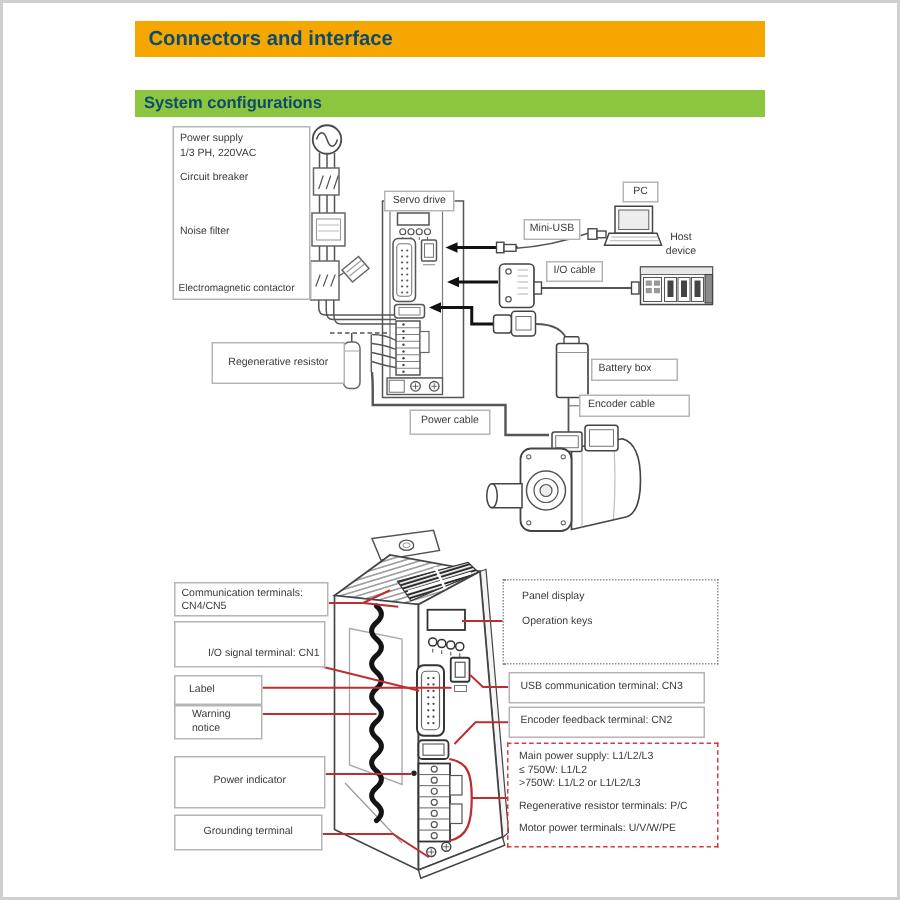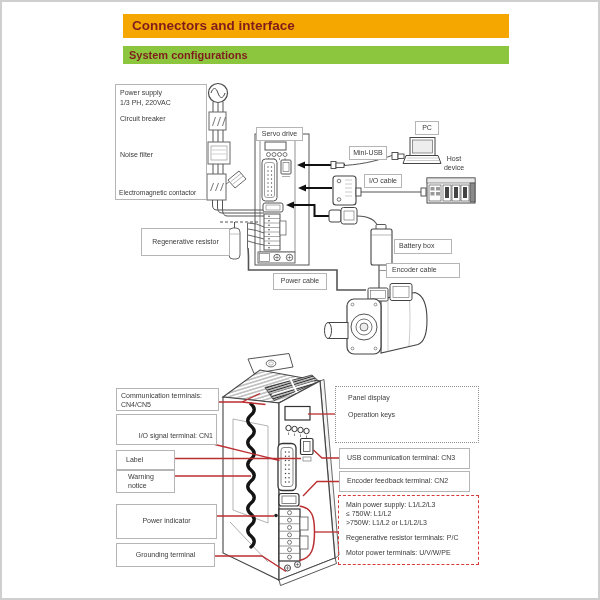--- a/index.html
+++ b/index.html
@@ -1,23 +1,23 @@
 <!DOCTYPE html>
 <html><head>
 <meta charset="utf-8">
 <style>
   html,body{margin:0;padding:0;background:#fff;}
   #page{position:relative;width:600px;height:600px;background:#fff;
         border:2px solid #cfcfcf;box-sizing:border-box;overflow:hidden;
         font-family:"Liberation Sans",sans-serif;color:#3a3a3a;}
   #artwork{position:absolute;left:0;top:0;z-index:1;}
-  .hdr{position:absolute;left:88px;width:386px;color:#7f1d1d;font-weight:bold;
-       box-sizing:border-box;z-index:2;margin-left:33px;}
+  .hdr{position:absolute;left:88px;width:420px;color:#0c4a6e;font-weight:bold;
+       box-sizing:border-box;z-index:2;}
   #hdr-main{top:12px;height:24px;line-height:24px;font-size:13.5px;padding-left:9px;}
-  #hdr-sec{top:44px;height:18px;line-height:18px;font-size:11px;padding-left:6px;}
+  #hdr-sec{top:58px;height:18px;line-height:18px;font-size:11px;padding-left:6px;}
   .lbl{position:absolute;font-size:7px;line-height:1.25;z-index:3;background:#fff;
        box-sizing:border-box;}
   .bx{border:1px solid #b5b5b5;}
   .cen{display:flex;align-items:center;justify-content:center;text-align:center;}
   .vcen{display:flex;align-items:center;}
   .nob{background:transparent;}
   .dotted{border:1px dotted #8f8f8f;background:transparent;}
   .reddash{border:1.2px dashed #d8393b;background:transparent;}
   .abs{position:absolute;white-space:nowrap;}
 </style>

